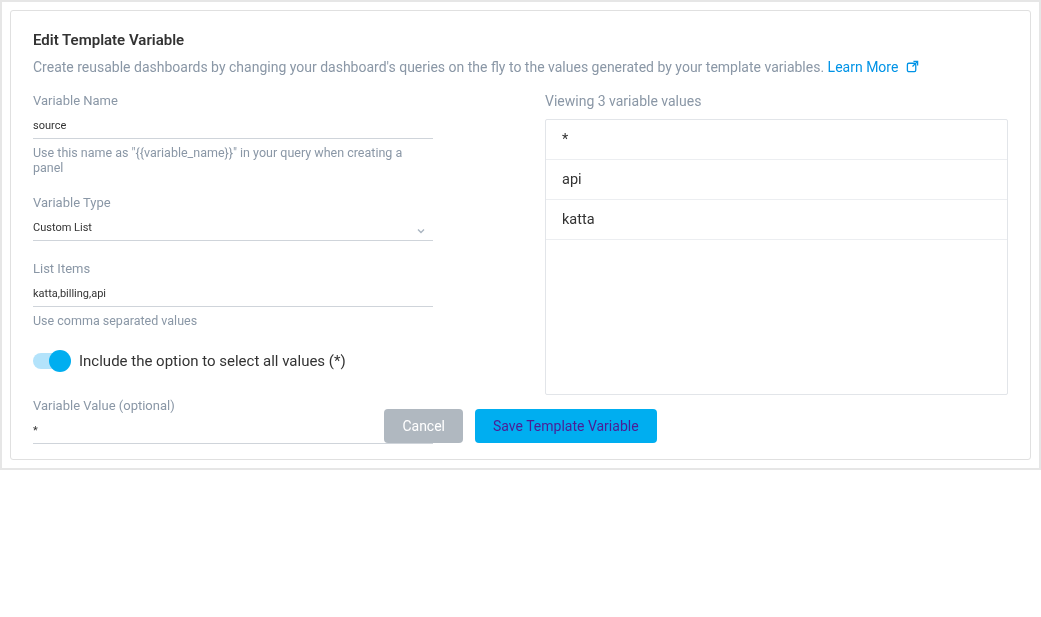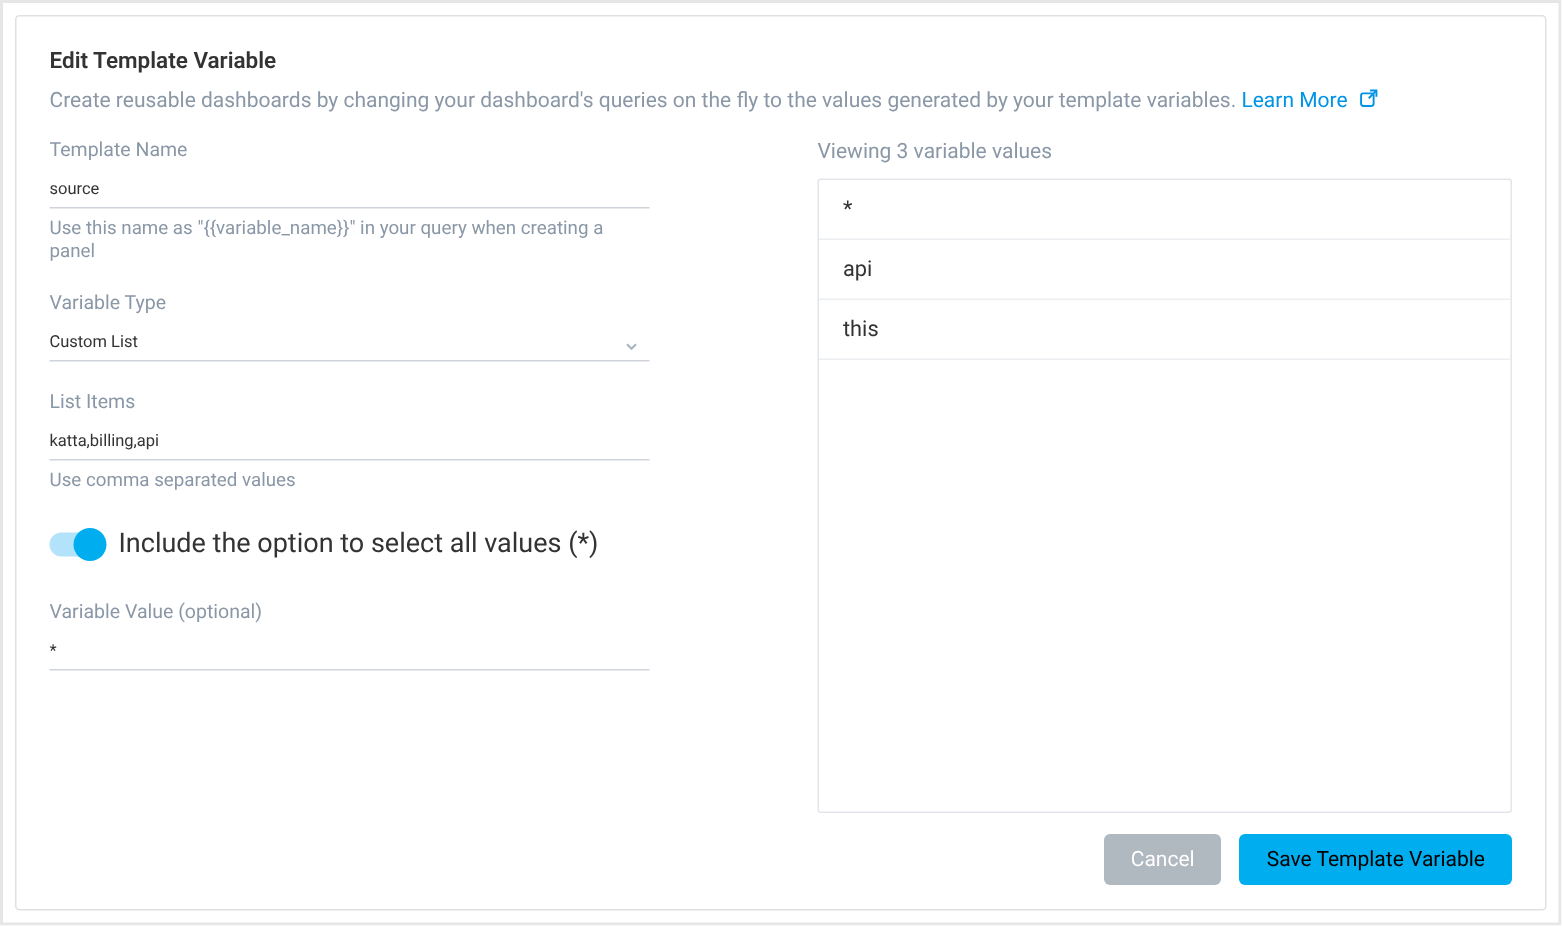--- a/index.html
+++ b/index.html
@@ -3,21 +3,21 @@
 <meta charset="utf-8">
 <style>
   * { box-sizing: border-box; }
   html, body {
     margin: 0; padding: 0;
     width: 1041px; height: 617px;
     font-family: -apple-system, BlinkMacSystemFont, "Segoe UI", Roboto, "Helvetica Neue", Arial, sans-serif;
     background: #fff;
   }
   .outer {
-    width: 1041px; height: 617px;
+    width: 1041px; height: 470px;
     border: 2px solid #e6e6e6;
     padding: 8px;
   }
   .modal {
     width: 100%; height: 100%;
     border: 1px solid #e0e0e0;
     border-radius: 3px;
     background: #fff;
     padding: 20px 22px 16px 22px;
     display: flex;
@@ -103,21 +103,21 @@
     cursor: pointer;
   }
   .toggle-knob {
     position: absolute;
     right: -4px; top: -3px;
     width: 22px; height: 22px;
     border-radius: 50%;
     background: #00aef0;
   }
   .toggle-label {
-    font-size: 18px;
+    font-size: 15px;
     color: #333;
   }
 
   
   .value-list {
     flex: 1;
     border: 1px solid #e2e5e9;
     border-radius: 2px;
     overflow: auto;
     background: #fff;
@@ -125,39 +125,39 @@
   .value-item {
     padding: 11px 16px;
     border-bottom: 1px solid #eceef1;
     font-size: 14.5px;
     color: #333;
   }
 
   
   .footer {
     display: flex;
-    justify-content: flex-end;
+    justify-content: center;
     gap: 12px;
     margin-top: 14px;
   }
   .btn {
     font-size: 14px;
     padding: 9px 18px;
     border: none;
     border-radius: 4px;
     cursor: pointer;
     font-family: inherit;
   }
   .btn-secondary {
     background: #b0b8c0;
     color: #fff;
   }
   .btn-primary {
     background: #00aef0;
-    color: #000000;
+    color: #4c1d95;
   }
 </style>
 </head>
 <body>
 
 <div class="outer">
   <div class="modal">
 
     <h2 class="modal-title">Edit Template Variable</h2>
     <p class="modal-desc">
@@ -172,21 +172,21 @@
           </svg>
         </span>
       </a>
     </p>
 
     <div class="columns">
 
       <div class="col-left">
 
         <div class="field">
-          <div class="field-label">Template Name</div>
+          <div class="field-label">Variable Name</div>
           <input class="text-input" type="text" value="source" style="">
           <div class="helper">Use this name as "{{variable_name}}" in your query when creating a panel</div>
         </div>
 
         <div class="field">
           <div class="field-label">Variable Type</div>
           <div class="select-wrap">
             <input class="select-input" type="text" readonly="" value="Custom List" style="">
             <span class="select-chevron">
               <svg width="12" height="12" viewBox="0 0 12 12" fill="none" stroke="#aab5c1" stroke-width="1.4">
@@ -214,21 +214,21 @@
           <input class="text-input" type="text" value="*" style="">
         </div>
 
       </div>
 
       <div class="col-right">
         <div class="field-label" style="margin-bottom:10px; font-size:14px;">Viewing 3 variable values</div>
         <div class="value-list" id="value-list">
             <div class="value-item">*</div>
             <div class="value-item">api</div>
-            <div class="value-item">this</div>
+            <div class="value-item">katta</div>
           </div>
       </div>
     </div>
 
     <div class="footer">
       <button class="btn btn-secondary">Cancel</button>
       <button class="btn btn-primary">Save Template Variable</button>
     </div>
 
   </div>

